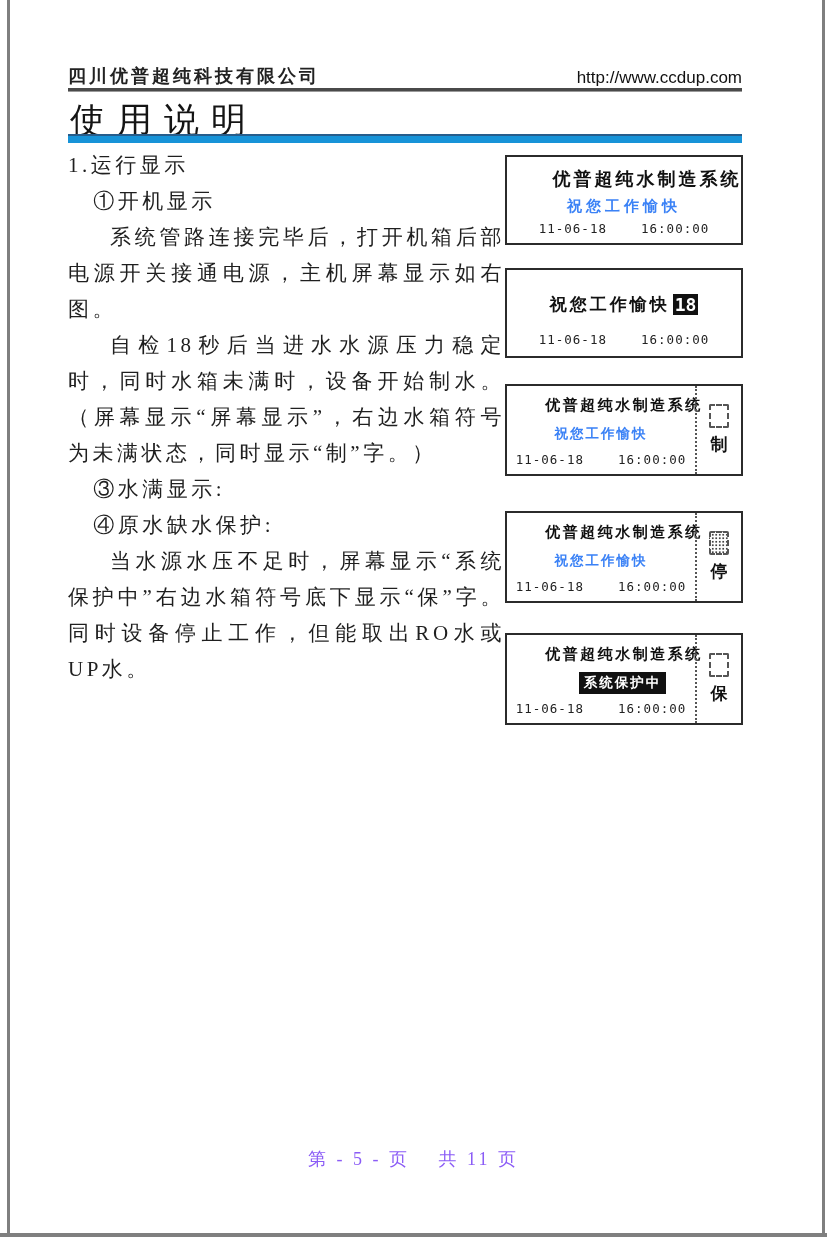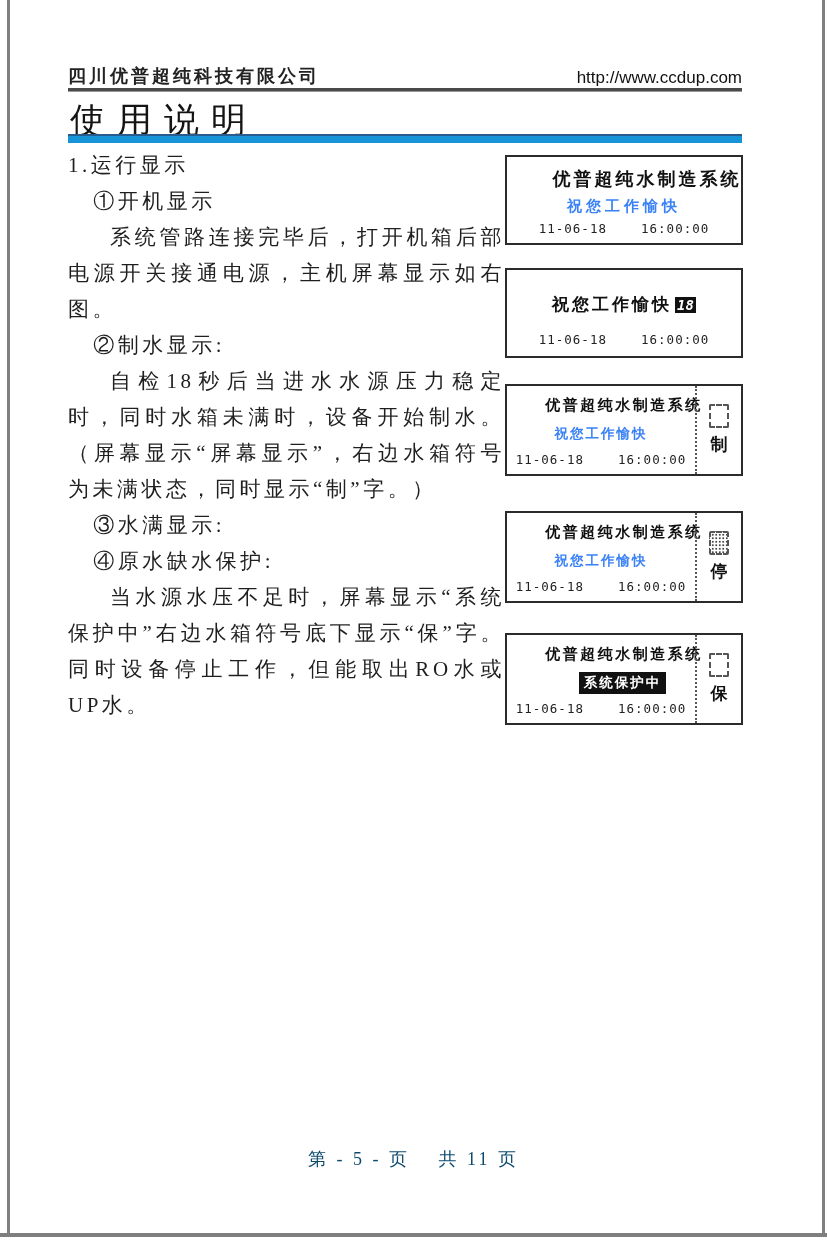--- a/index.html
+++ b/index.html
@@ -52,32 +52,32 @@
             font-size:15px;letter-spacing:4px;white-space:nowrap;color:#3b82f6;}
   .with-side .scr-line{font-size:13.5px;letter-spacing:2px;}
   .scr-line.inverted{background:#111;color:#fff;padding:2px 5px;margin-left:43px;}
   .scr-time{font-family:"DejaVu Sans Mono","Liberation Mono",monospace;font-size:12.5px;
             letter-spacing:1px;white-space:pre;color:#222;}
   .scr-check{display:flex;align-items:center;gap:3px;
              font-family:"Liberation Sans","DejaVu Sans",sans-serif;font-weight:bold;
              font-size:17px;letter-spacing:3px;color:#111;}
   .screen-check .scr-main{justify-content:flex-end;gap:16px;padding-bottom:9px;}
   .inv-badge{background:#111;color:#fff;font-family:"DejaVu Sans Mono",monospace;
-             font-size:14px;font-weight:bold;padding:0 2px;letter-spacing:0;font-style:italic;}
+             font-size:18px;font-weight:bold;padding:0 2px;letter-spacing:0;}
   .scr-side{width:44px;border-left:2px dotted #555;display:flex;flex-direction:column;
             align-items:center;justify-content:center;gap:5px;}
   .tank{width:20px;height:24px;border:2px dashed #555;border-radius:2px;box-sizing:border-box;}
   .tank.full{background-image:radial-gradient(#444 0.8px,transparent 1px);
              background-size:3.5px 3.5px;}
   .side-label{font-family:"Liberation Sans","DejaVu Sans",sans-serif;font-weight:bold;
               font-size:17px;color:#111;}
 
   
   .footer{position:absolute;top:1147px;left:0;width:827px;text-align:center;
-          font-size:18px;letter-spacing:3px;color:#0c4a6e;}
+          font-size:18px;letter-spacing:3px;color:#8b5cf6;}
 </style>
 </head>
 <body>
 
 <div class="page">
 
   <div class="frame-left"></div>
   <div class="frame-right"></div>
   <div class="frame-bottom"></div>
 
@@ -87,21 +87,20 @@
   </div>
   <div class="hdr-rule"></div>
 
   <h1 class="title">使用说明</h1>
   <div class="title-bar"></div>
 
   <div class="body-col">
     <p class="p-lvl1">1.运行显示</p>
     <p class="p-sub">①开机显示</p>
     <p class="p-body">系统管路连接完毕后，打开机箱后部电源开关接通电源，主机屏幕显示如右图。</p>
-    <p class="p-sub">②制水显示:</p>
     <p class="p-body">自检18秒后当进水水源压力稳定时，同时水箱未满时，设备开始制水。（屏幕显示“屏幕显示”，右边水箱符号为未满状态，同时显示“制”字。）</p>
     <p class="p-sub">③水满显示:</p>
     <p class="p-sub">④原水缺水保护:</p>
     <p class="p-body">当水源水压不足时，屏幕显示“系统保护中”右边水箱符号底下显示“保”字。同时设备停止工作，但能取出RO水或UP水。</p>
   </div>
 
   <div class="screens-col">
 
     <div class="screen">
       <div class="scr-main">

